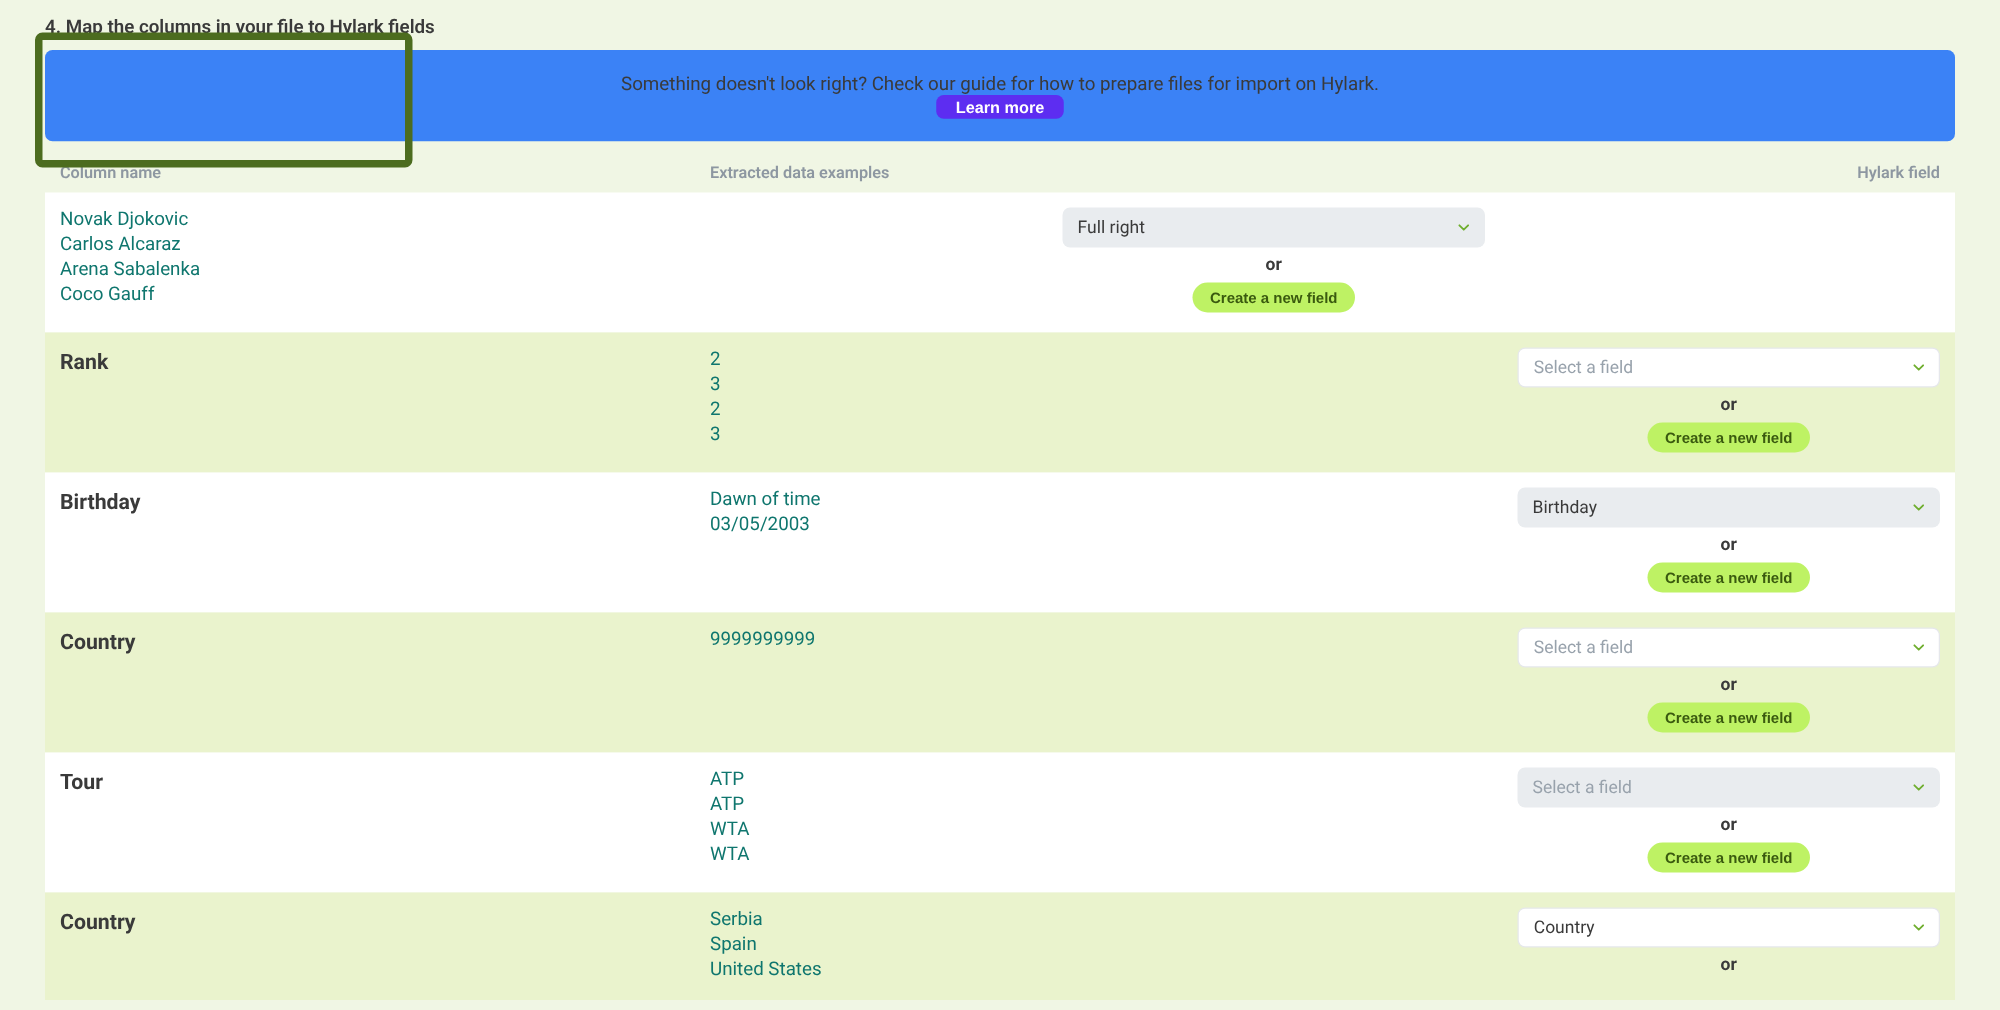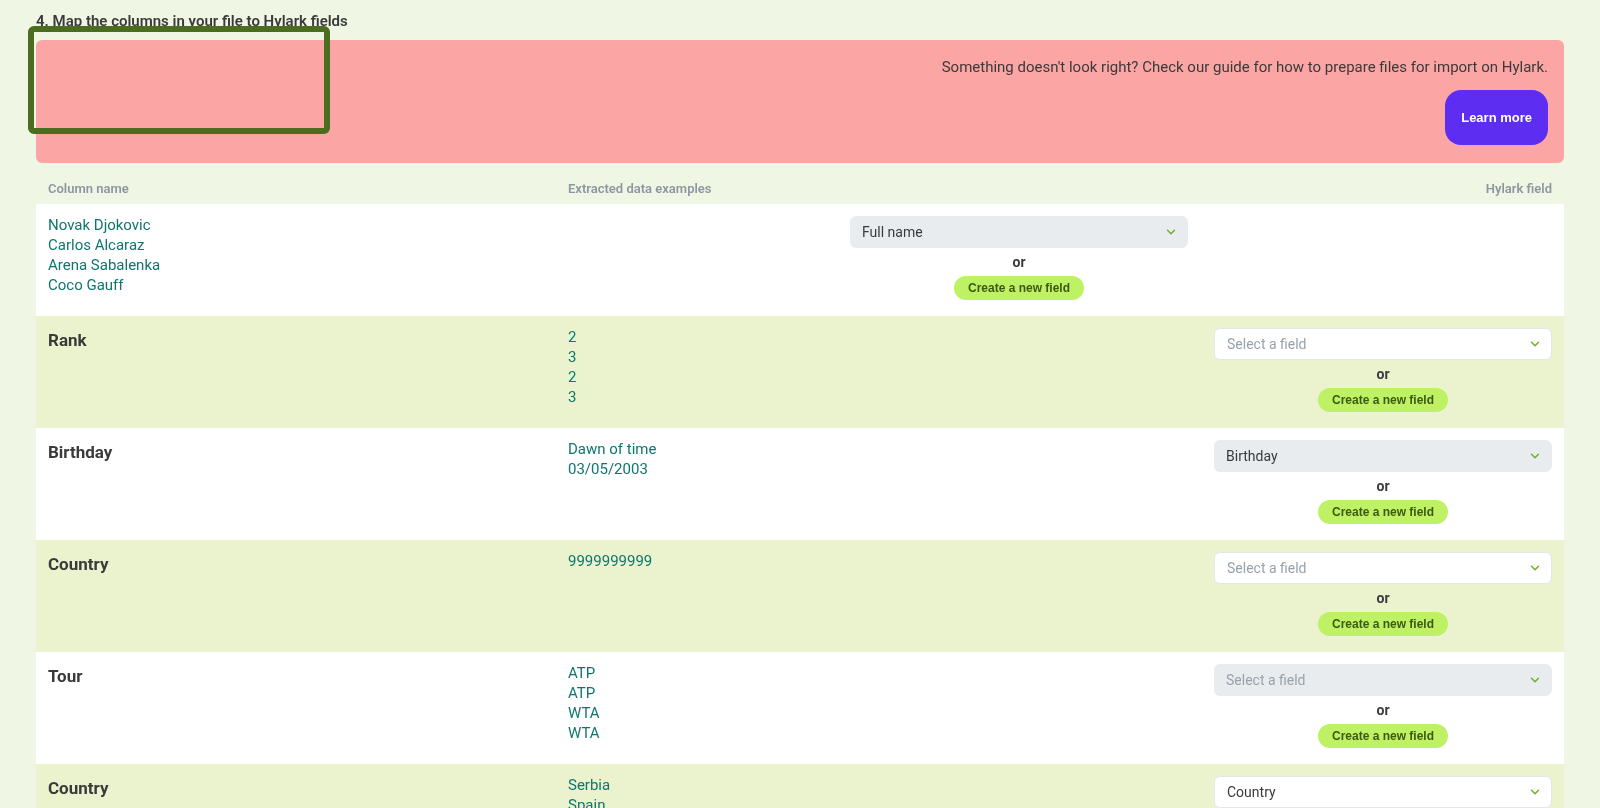--- a/index.html
+++ b/index.html
@@ -16,38 +16,37 @@
       display: flex;
       flex-direction: column;
     }
     .step-title {
       font-size: 15px;
       font-weight: 600;
       color: #3a3a3a;
       margin: 12px 0 10px 0;
     }
     .info-banner {
-      background: #fca5a5;
+      background: #3b82f6;
       border-radius: 6px;
       padding: 18px 16px;
       display: flex;
       flex-direction: column;
-      gap: 14px;
-      align-items: flex-end;
+      align-items: center;
     }
     .info-banner-text {
       font-size: 15px;
       color: #3a3a3a;
     }
     .learn-more-btn {
       background: #5d2df1;
       color: #fff;
       border: none;
-      border-radius: 16px;
-      padding: 20px 16px;
+      border-radius: 6px;
+      padding: 2px 16px;
       font-size: 13px;
       font-weight: 600;
       cursor: pointer;
     }
     .highlight-box {
       position: absolute;
       left: 28px;
       top: 26px;
       width: 302px;
       height: 108px;
@@ -171,21 +170,21 @@
   <div id="rows-host">
       <div class="map-row row-white">
         <div class="examples">
           <span>Novak Djokovic</span>
           <span>Carlos Alcaraz</span>
           <span>Arena Sabalenka</span>
           <span>Coco Gauff</span>
         </div>
         <div class="right-stack">
           <div class="select-wrap">
-            <div class="select-field select-filled">Full name</div>
+            <div class="select-field select-filled">Full right</div>
             <span class="chev chev-filled">
               <svg viewBox="0 0 24 24" fill="none">
                 <path d="M6 9l6 6 6-6" stroke-width="2.5" stroke-linecap="round" stroke-linejoin="round"></path>
               </svg>
             </span>
           </div>
           <div class="or-text">or</div>
           <div class="chip-wrap">
             <button class="create-chip">Create a new field</button>
           </div>

